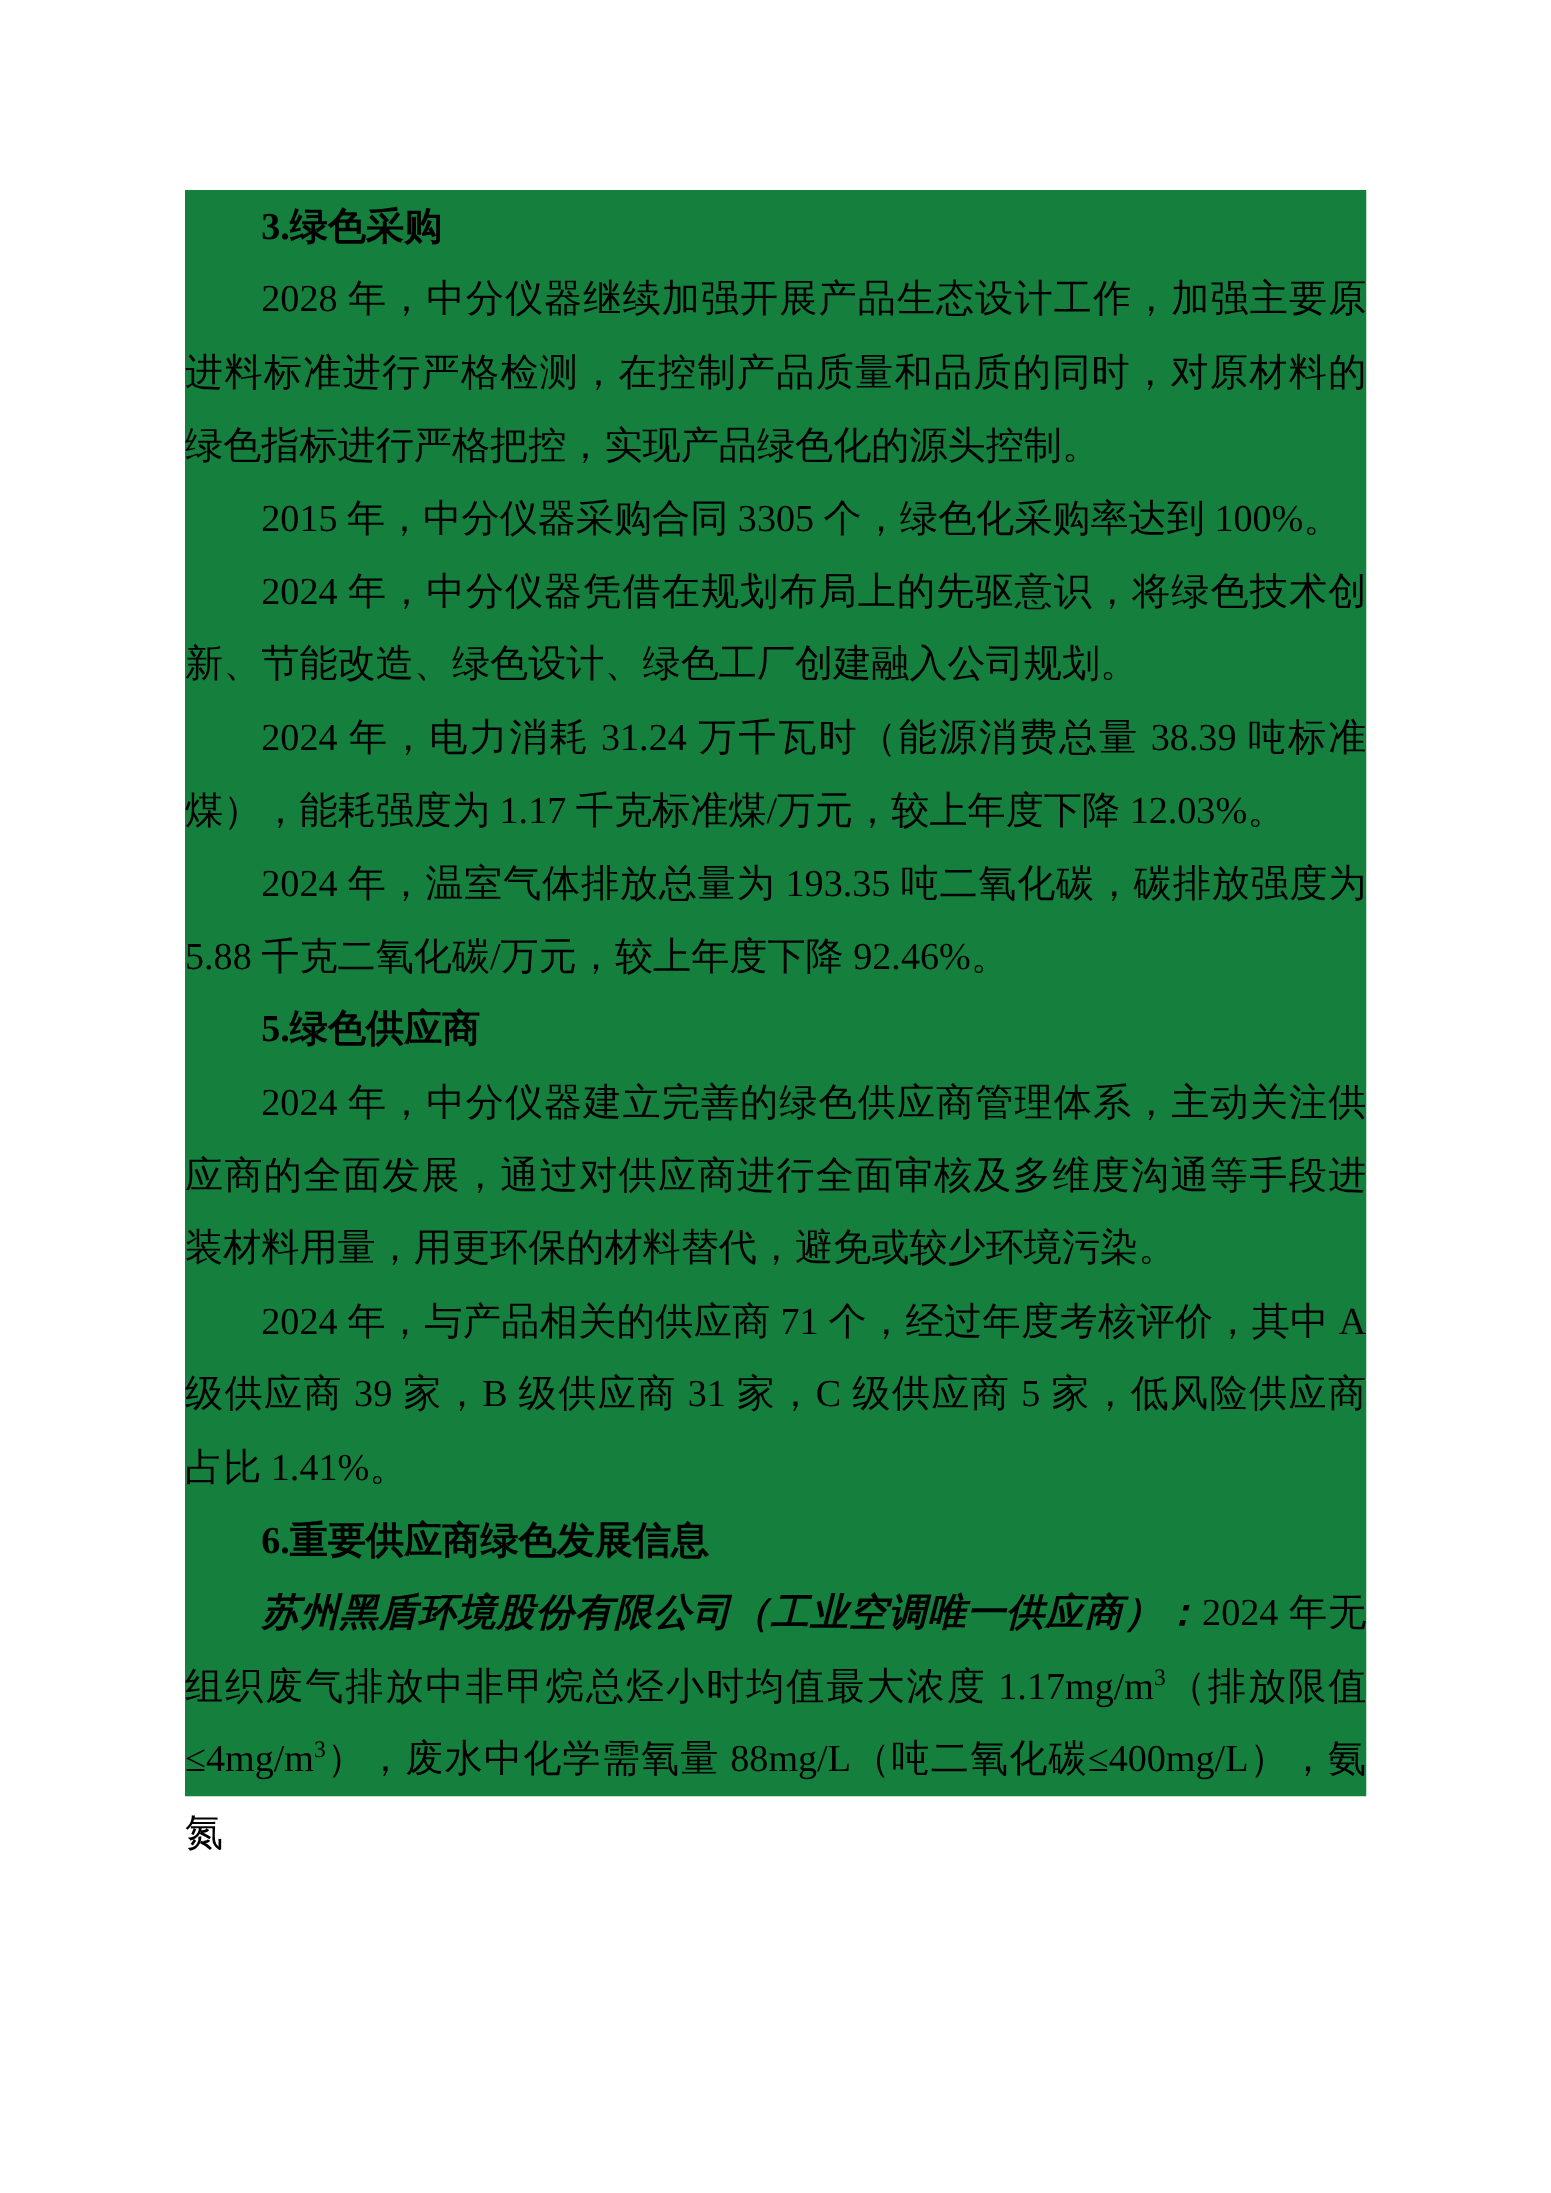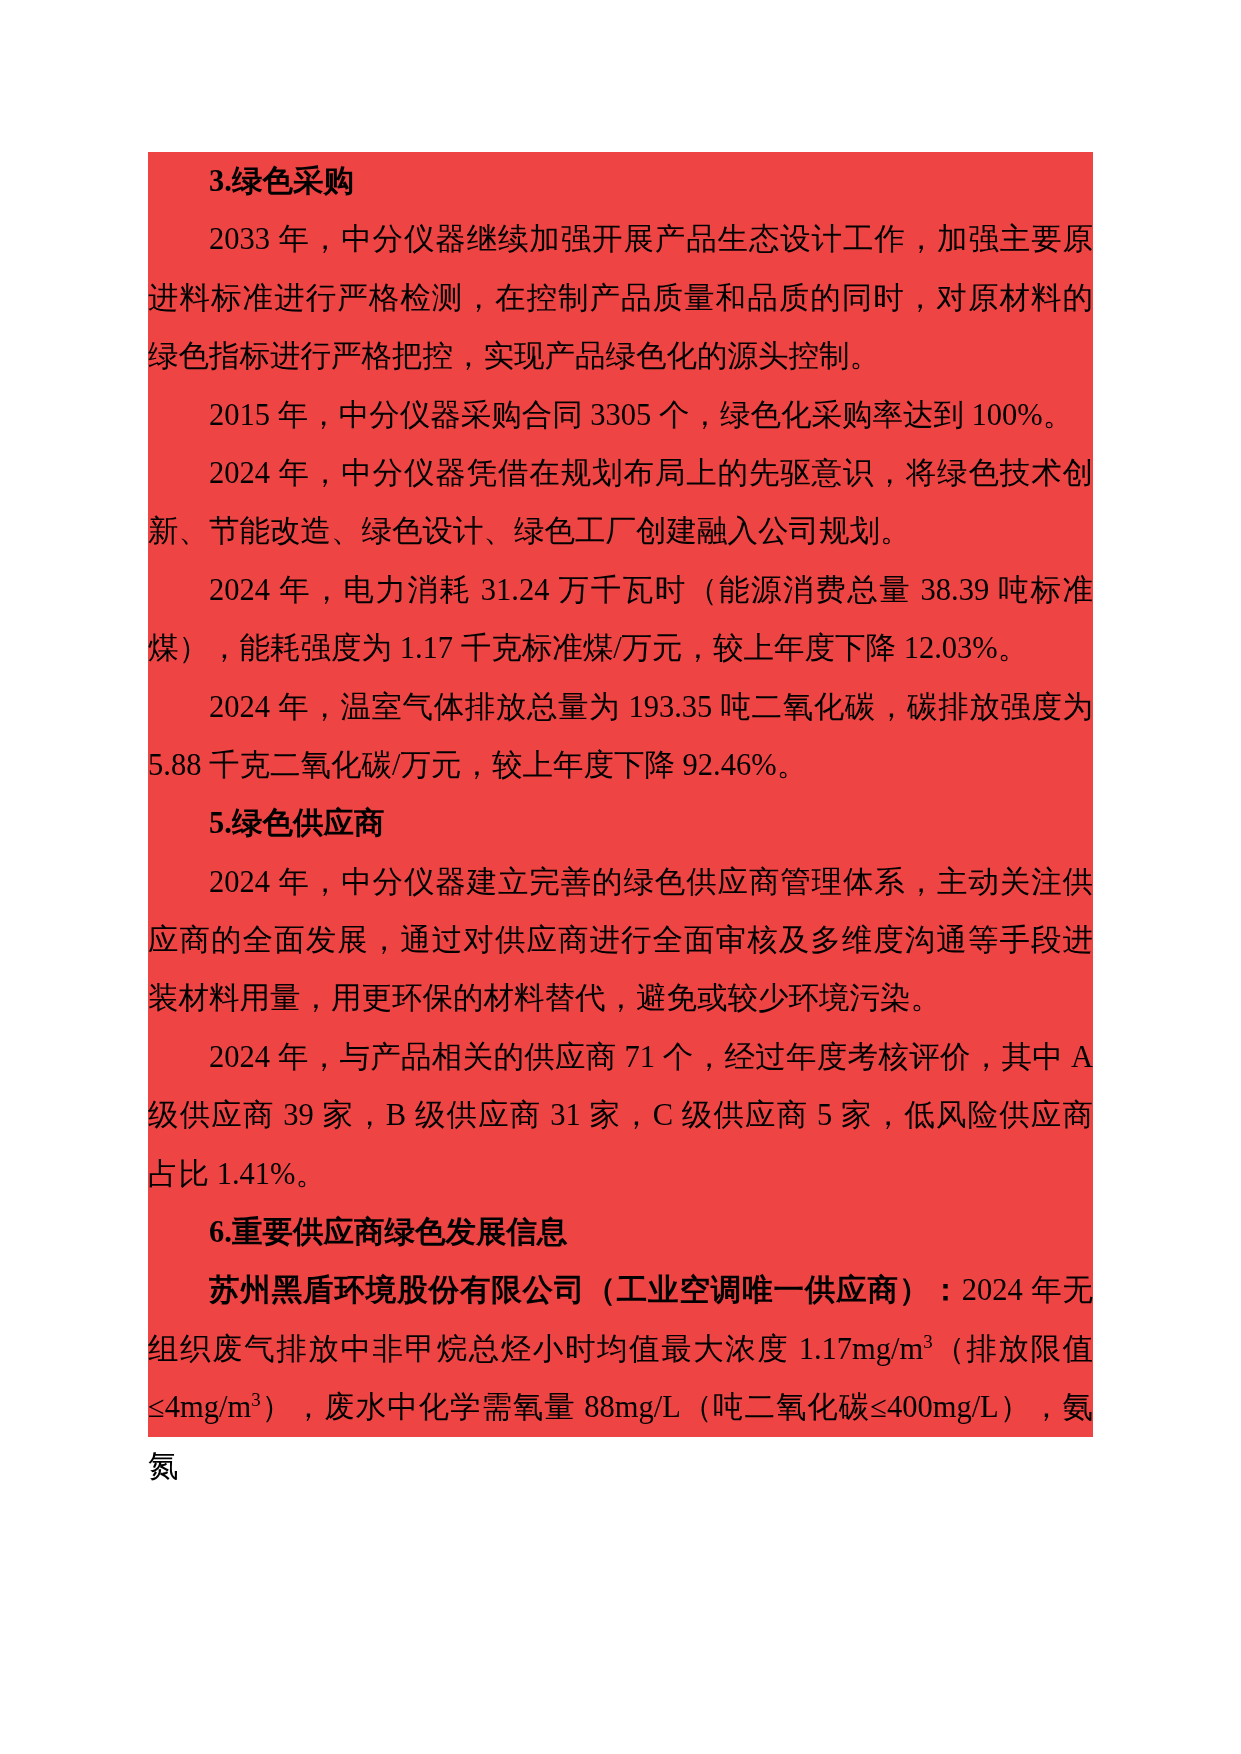--- a/index.html
+++ b/index.html
@@ -34,35 +34,36 @@
   .fill {
     text-align: justify;
     text-align-last: justify;
     text-justify: inter-character;
   }
   .heading {
     font-weight: bold;
   }
   .bold {
     font-weight: bold;
+    font-style: italic;
   }
   .sup {
     font-size: 0.62em;
     vertical-align: super;
     line-height: 0;
   }
 </style>
 </head>
 <body>
 
 <div class="page">
-  <div class="content" style="background: #ef4444; color: rgb(0, 0, 0);">
+  <div class="content" style="background: #15803d; color: rgb(0, 0, 0);">
       <div class="line heading indent">3.绿色采购</div>
       <div>
-        <div class="line indent fill"><span>2033 年，中分仪器继续加强开展产品生态设计工作，加强主要原</span></div>
+        <div class="line indent fill"><span>2028 年，中分仪器继续加强开展产品生态设计工作，加强主要原</span></div>
         <div class="line fill"><span>进料标准进行严格检测，在控制产品质量和品质的同时，对原材料的</span></div>
         <div class="line"><span>绿色指标进行严格把控，实现产品绿色化的源头控制。</span></div>
       </div>
       <div>
         <div class="line indent"><span>2015 年，中分仪器采购合同 3305 个，绿色化采购率达到 100%。</span></div>
       </div>
       <div>
         <div class="line indent fill"><span>2024 年，中分仪器凭借在规划布局上的先驱意识，将绿色技术创</span></div>
         <div class="line"><span>新、节能改造、绿色设计、绿色工厂创建融入公司规划。</span></div>
       </div>

